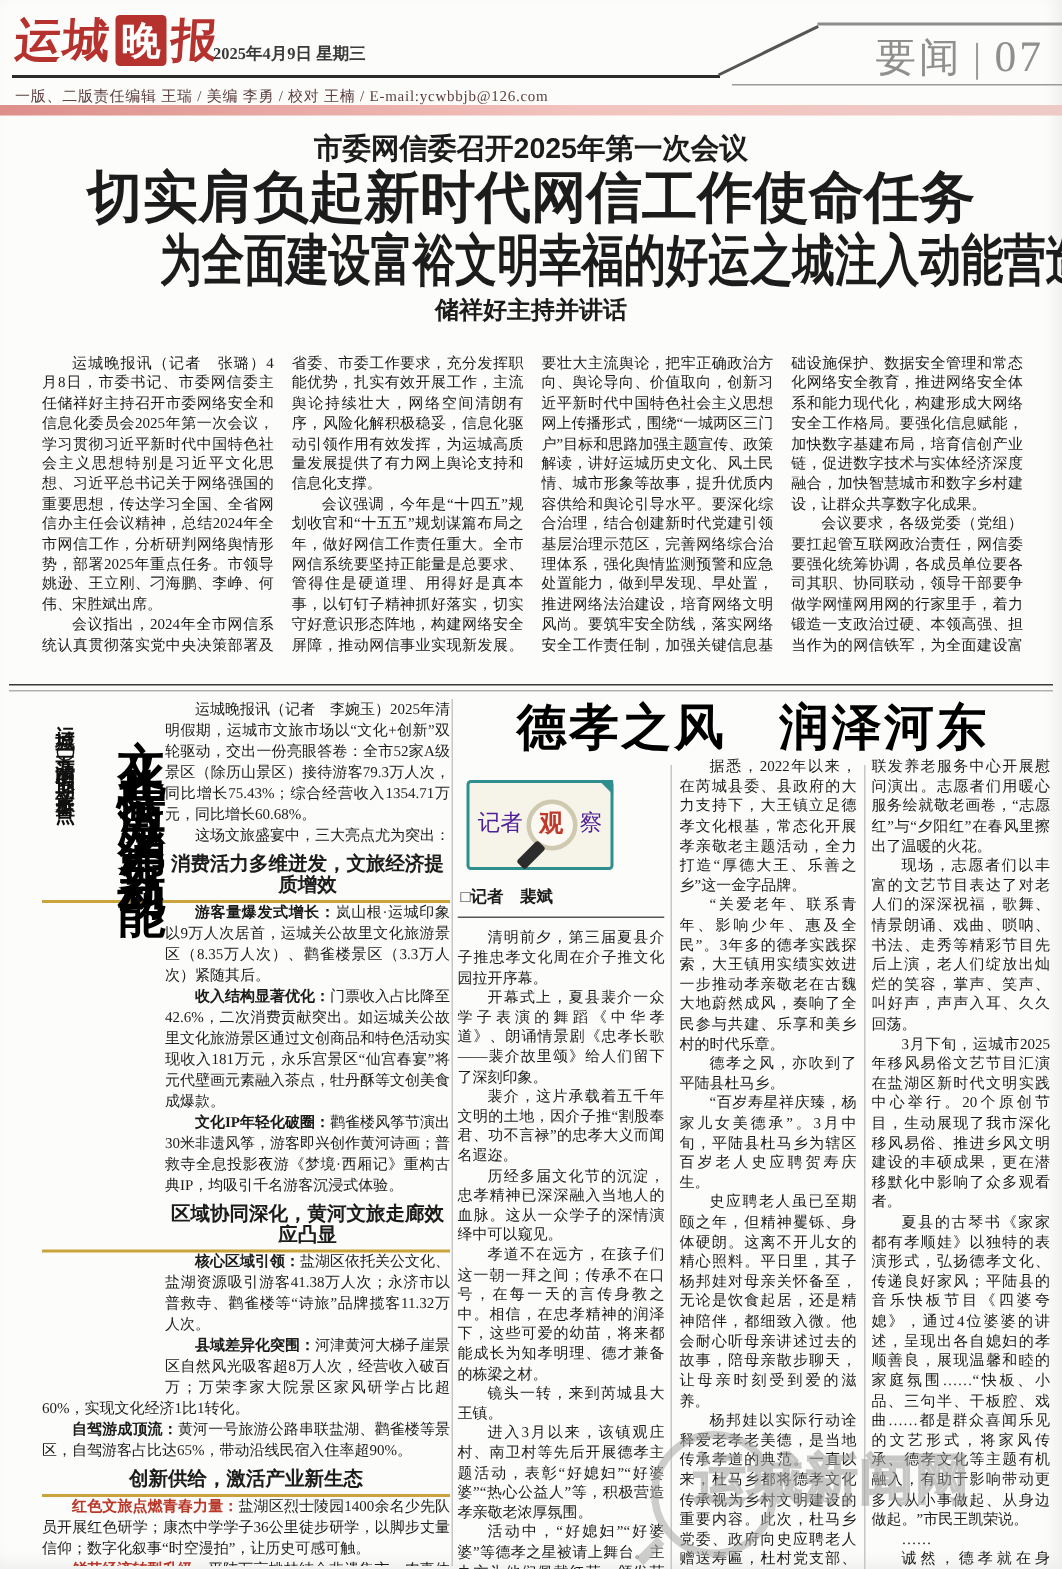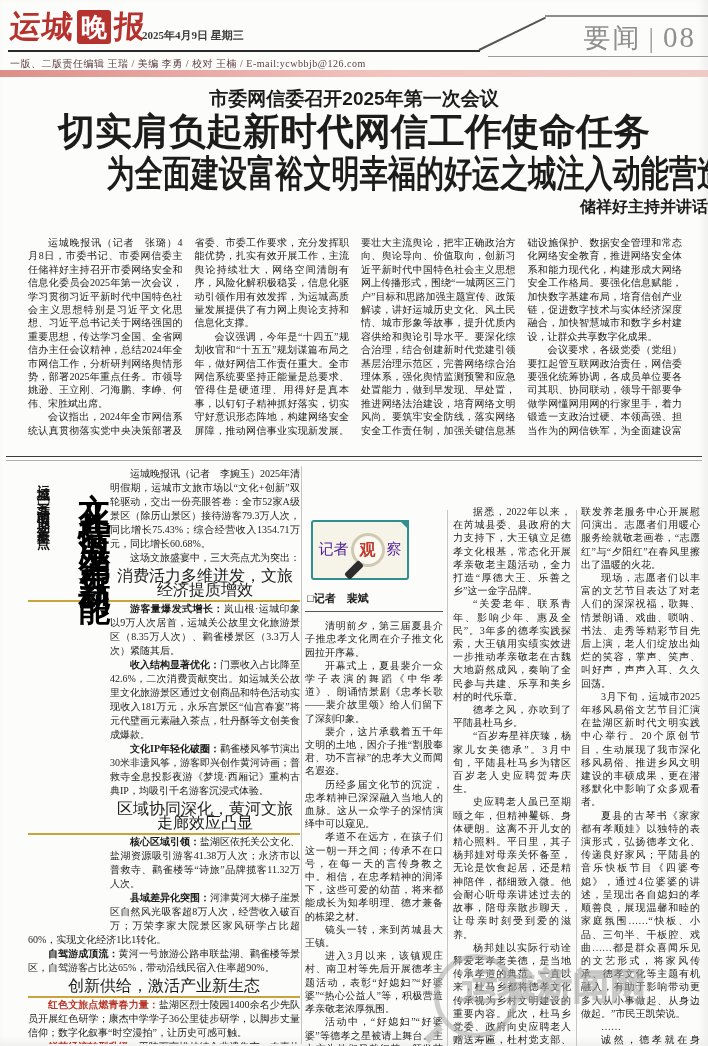--- a/index.html
+++ b/index.html
@@ -26,38 +26,38 @@
   .pink-bar{position:absolute;left:0;top:70px;width:708px;height:7px;
             background:linear-gradient(90deg,#dd8f8a,#f3c4bf 55%,#eecac6);}
   
   .kicker{position:absolute;left:0;top:86px;width:708px;text-align:center;font-size:19px;
           font-weight:700;font-family:"Liberation Sans","DejaVu Sans",sans-serif;}
   .hl{position:absolute;left:0;width:708px;text-align:center;font-weight:900;
       font-family:"Liberation Sans","DejaVu Sans",sans-serif;white-space:nowrap;}
   .hl1{top:107px;font-size:37px;letter-spacing:0;}
   .hl2{top:149px;font-size:37px;}
   .hl2 .squeeze{display:inline-block;transform:scaleX(.76);transform-origin:50% 50%;}
-  .subhead{position:absolute;left:0;top:197px;width:708px;text-align:right;font-size:16px;font-weight:700;}
+  .subhead{position:absolute;left:0;top:197px;width:708px;text-align:center;font-size:16px;font-weight:700;}
   .lead-cols{position:absolute;left:28px;top:236px;width:654px;height:214px;
              column-count:4;column-gap:12px;column-fill:auto;
              font-size:10px;line-height:13.4px;text-align:justify;overflow:hidden;}
   .lead-cols p{margin:0;}
   
   .div1{position:absolute;left:6px;top:456px;width:696px;height:1px;background:#3a3a3a;}
   .div2{position:absolute;left:6px;top:460px;width:696px;height:1px;background:#b0b0b0;}
   
   .cult{position:absolute;left:28px;top:467px;width:272px;height:577px;overflow:hidden;
         font-size:10px;line-height:14px;text-align:justify;}
   .cult p{margin:0;}
   .cult-titles{float:left;width:76px;height:462px;margin-right:6px;display:flex;flex-direction:row;align-items:flex-start;}
   .vkicker{writing-mode:vertical-rl;text-orientation:upright;font-size:13px;font-weight:700;
            letter-spacing:4px;width:22px;margin-top:6px;color:#111;}
   .vtitle{writing-mode:vertical-rl;text-orientation:upright;font-size:32px;font-weight:900;
           letter-spacing:10px;width:52px;color:#000;font-family:"Liberation Serif",serif;}
-  .sub{text-align:center;font-weight:400;font-size:16px;padding:4px 0 3px;margin:2px 0 3px;
+  .sub{text-align:center;font-weight:700;font-size:13px;padding:4px 0 3px;margin:2px 0 3px;
        border-bottom:2px solid #c9a43c;text-indent:0 !important;
        font-family:"Liberation Sans","DejaVu Sans",sans-serif;}
   .indent{text-indent:2em;}
   .lead-bold{font-weight:900;}
   .lead-red{font-weight:900;color:#b8382a;}
   
   .dx-headline{position:absolute;left:300px;top:463px;width:404px;text-align:center;
                font-size:33px;font-weight:900;letter-spacing:2px;color:#000;
                font-family:"Liberation Serif","DejaVu Serif",serif;}
   .dx-col{position:absolute;top:505px;height:541px;font-size:10px;line-height:13.2px;
@@ -99,21 +99,21 @@
     <span class="logo-cal">运城</span>
     <span class="logo-box">晚</span>
     <span class="logo-cal">报</span>
   </div>
   <div class="date">2025年4月9日 星期三</div>
   <div class="rule-left"></div>
   <div class="rule-diag"></div>
   <div class="rule-top"></div>
   <div class="rule-bottom"></div>
   <div class="section-title">
-    <span>要闻</span><span class="sep">|</span><span class="pageno">08</span>
+    <span>要闻</span><span class="sep">|</span><span class="pageno">07</span>
   </div>
   <div class="credits">一版、二版责任编辑 王瑞 / 美编 李勇 / 校对 王楠 / E-mail:ycwbbjb@126.com</div>
   <div class="pink-bar"></div>
 
   <div class="kicker">市委网信委召开2025年第一次会议</div>
   <div class="hl hl1">切实肩负起新时代网信工作使命任务</div>
   <div class="hl hl2"><span class="squeeze">为全面建设富裕文明幸福的好运之城注入动能营造氛围</span></div>
   <div class="subhead">储祥好主持并讲话</div>
   <div class="lead-cols">
       <p class="indent">运城晚报讯（记者　张璐）4月8日，市委书记、市委网信委主任储祥好主持召开市委网络安全和信息化委员会2025年第一次会议，学习贯彻习近平新时代中国特色社会主义思想特别是习近平文化思想、习近平总书记关于网络强国的重要思想，传达学习全国、全省网信办主任会议精神，总结2024年全市网信工作，分析研判网络舆情形势，部署2025年重点任务。市领导姚逊、王立刚、刁海鹏、李峥、何伟、宋胜斌出席。</p>
@@ -138,20 +138,21 @@
       <p class="indent"><span class="lead-bold">文化IP年轻化破圈：</span>鹳雀楼风筝节演出30米非遗风筝，游客即兴创作黄河诗画；普救寺全息投影夜游《梦境·西厢记》重构古典IP，均吸引千名游客沉浸式体验。</p>
       <p class="sub">区域协同深化，黄河文旅走廊效应凸显</p>
       <p class="indent"><span class="lead-bold">核心区域引领：</span>盐湖区依托关公文化、盐湖资源吸引游客41.38万人次；永济市以普救寺、鹳雀楼等“诗旅”品牌揽客11.32万人次。</p>
       <p class="indent"><span class="lead-bold">县域差异化突围：</span>河津黄河大梯子崖景区自然风光吸客超8万人次，经营收入破百万；万荣李家大院景区家风研学占比超60%，实现文化经济1比1转化。</p>
       <p class="indent"><span class="lead-bold">自驾游成顶流：</span>黄河一号旅游公路串联盐湖、鹳雀楼等景区，自驾游客占比达65%，带动沿线民宿入住率超90%。</p>
       <p class="sub">创新供给，激活产业新生态</p>
       <p class="indent"><span class="lead-red">红色文旅点燃青春力量：</span>盐湖区烈士陵园1400余名少先队员开展红色研学；康杰中学学子36公里徒步研学，以脚步丈量信仰；数字化叙事“时空漫拍”，让历史可感可触。</p>
       <p class="indent"><span class="lead-red">鲜花经济转型升级：</span>平陆万亩桃林结合非遗集市、农事体验，日均2万人次；盐湖万亩梨园推出疏花授粉研学，带动周边餐饮收入增长120%。</p>
     </div>
 
+  <div class="dx-headline">德孝之风　润泽河东</div>
   <div class="dx-col dx1">
     <div class="badge">
       <span class="bt">记者</span>
       <span class="lens">
         <span class="lens-char">观</span>
         <span class="lens-handle"></span>
       </span>
       <span class="bt">察</span>
       <span class="corner"></span>
     </div>

